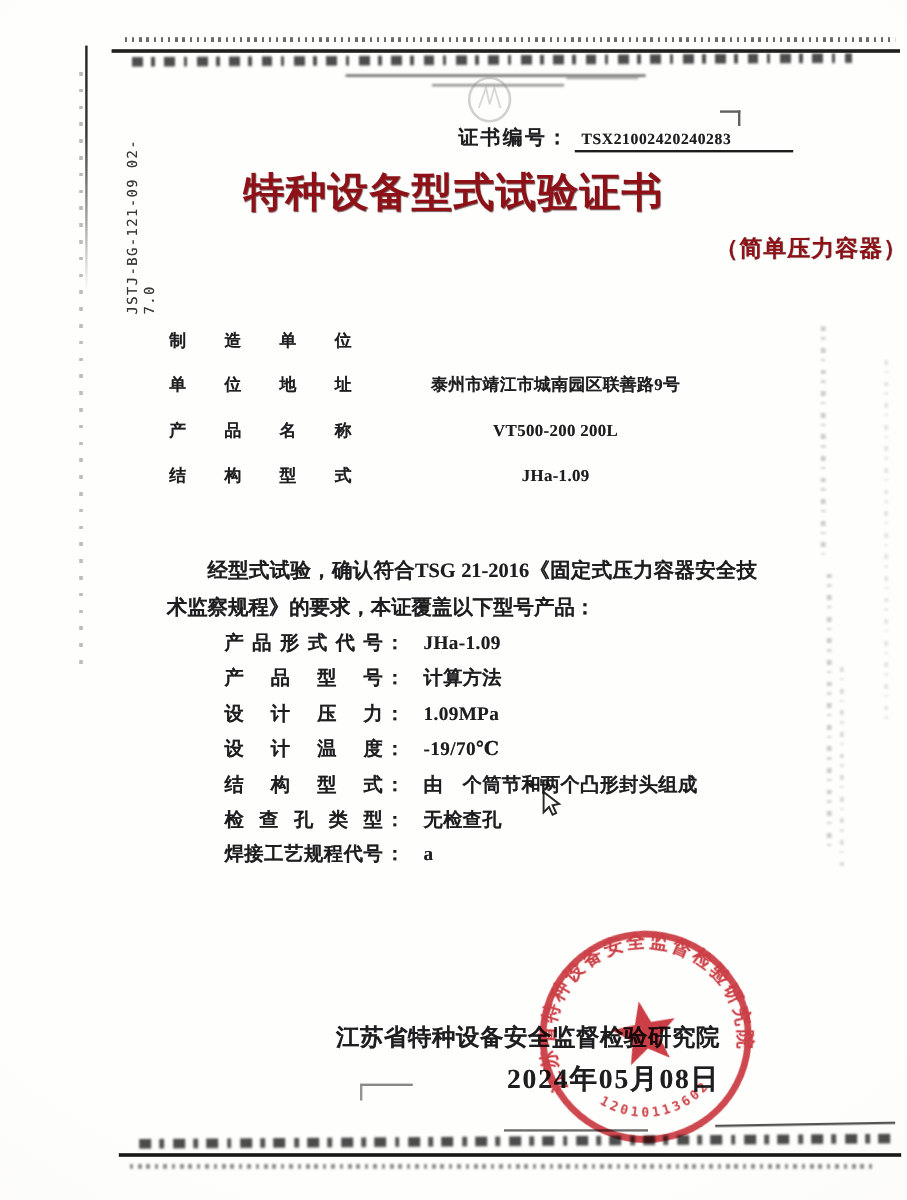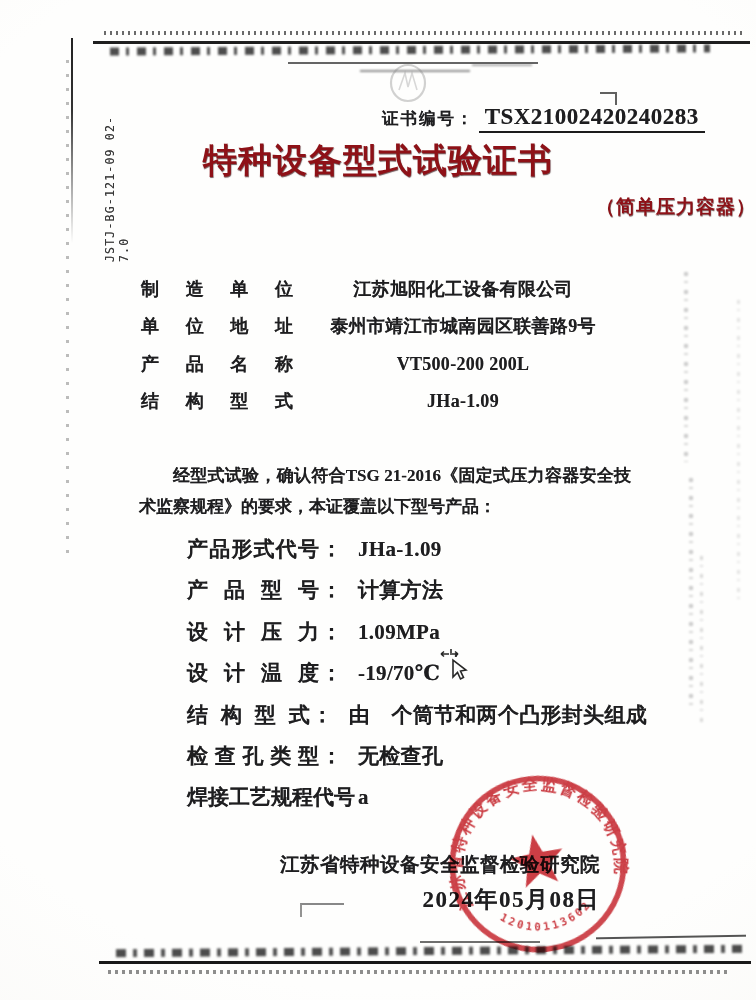--- a/index.html
+++ b/index.html
@@ -47,46 +47,46 @@
 
   
   .form-code{position:absolute;left:103px;top:112px;height:150px;
     writing-mode:vertical-rl;transform:rotate(180deg);
     font-family:"DejaVu Sans Mono","Liberation Mono",monospace;
     font-size:11.5px;letter-spacing:1.2px;color:#383838;filter:blur(.2px);}
 
   
   .certline{position:absolute;left:382px;top:104px;font-size:16.5px;white-space:nowrap;}
   .certline .lbl{letter-spacing:2px;font-weight:600;}
-  .certline .num{display:inline-block;min-width:170px;text-align:right;
+  .certline .num{display:inline-block;min-width:170px;text-align:left;
     border-bottom:2px solid #1c1c1c;padding:0 6px 1px 6px;
-    font-size:23px;font-weight:600;letter-spacing:.5px;}
+    font-size:13px;font-weight:600;letter-spacing:.5px;}
 
   
   .title{position:absolute;left:0;right:0;top:138px;text-align:center;
     font-size:34px;font-weight:700;letter-spacing:1px;color:#8e1117;
     text-shadow:.6px .8px .8px rgba(45,8,10,.65);}
   .subtitle{position:absolute;left:14px;right:0;top:194px;text-align:right;
     font-size:19px;font-weight:700;letter-spacing:1px;color:#8e1117;
     text-shadow:.5px .6px .7px rgba(45,8,10,.6);}
 
   
   .info{position:absolute;left:141px;top:266px;width:492px;}
-  .frow{display:flex;align-items:flex-end;height:37.6px;line-height:30px;font-size:18px;}
+  .frow{display:flex;align-items:center;height:37.6px;line-height:30px;font-size:14px;}
   .flabel{display:inline-block;width:152px;text-align:justify;text-align-last:justify;
     font-weight:600;letter-spacing:0;}
   .fvalue{flex:1;text-align:center;font-weight:600;letter-spacing:.3px;}
 
   
   .statement{position:absolute;left:139px;top:461px;width:492px;
     font-size:17px;line-height:30.5px;text-indent:34px;text-align:justify;font-weight:600;}
 
   
   .spec{position:absolute;left:187px;top:524px;width:460px;}
-  .srow{display:flex;align-items:baseline;height:29.4px;line-height:26px;font-size:21px;white-space:nowrap;margin-top:12px;}
+  .srow{display:flex;align-items:baseline;height:29.4px;line-height:26px;font-size:16px;white-space:nowrap;}
   .slabel{display:inline-block;width:132px;text-align:justify;text-align-last:justify;font-weight:600;}
   .scolon{margin-left:2px;font-weight:600;}
   .svalue{margin-left:16px;font-weight:600;letter-spacing:.3px;}
 
   
   .cursor-art{position:absolute;left:440px;top:648px;width:30px;height:34px;opacity:.9;}
 
   
   .issuer-block{position:absolute;right:156px;top:851px;text-align:right;z-index:2;}
   .issuer{font-size:19.5px;font-weight:600;letter-spacing:.5px;white-space:nowrap;}
@@ -142,21 +142,20 @@
     <span class="lbl">证书编号：</span>
     <span class="num">TSX21002420240283</span>
   </div>
 
   <div class="title">特种设备型式试验证书</div>
   <div class="subtitle">（简单压力容器）</div>
 
   <div class="info ink">
     <div class="frow">
       <span class="flabel">制造单位</span>
-      <span class="fvalue">江苏旭阳化工设备有限公司</span>
     </div>
     <div class="frow">
       <span class="flabel">单位地址</span>
       <span class="fvalue">泰州市靖江市城南园区联善路9号</span>
     </div>
     <div class="frow">
       <span class="flabel">产品名称</span>
       <span class="fvalue">VT500-200 200L</span>
     </div>
     <div class="frow">

